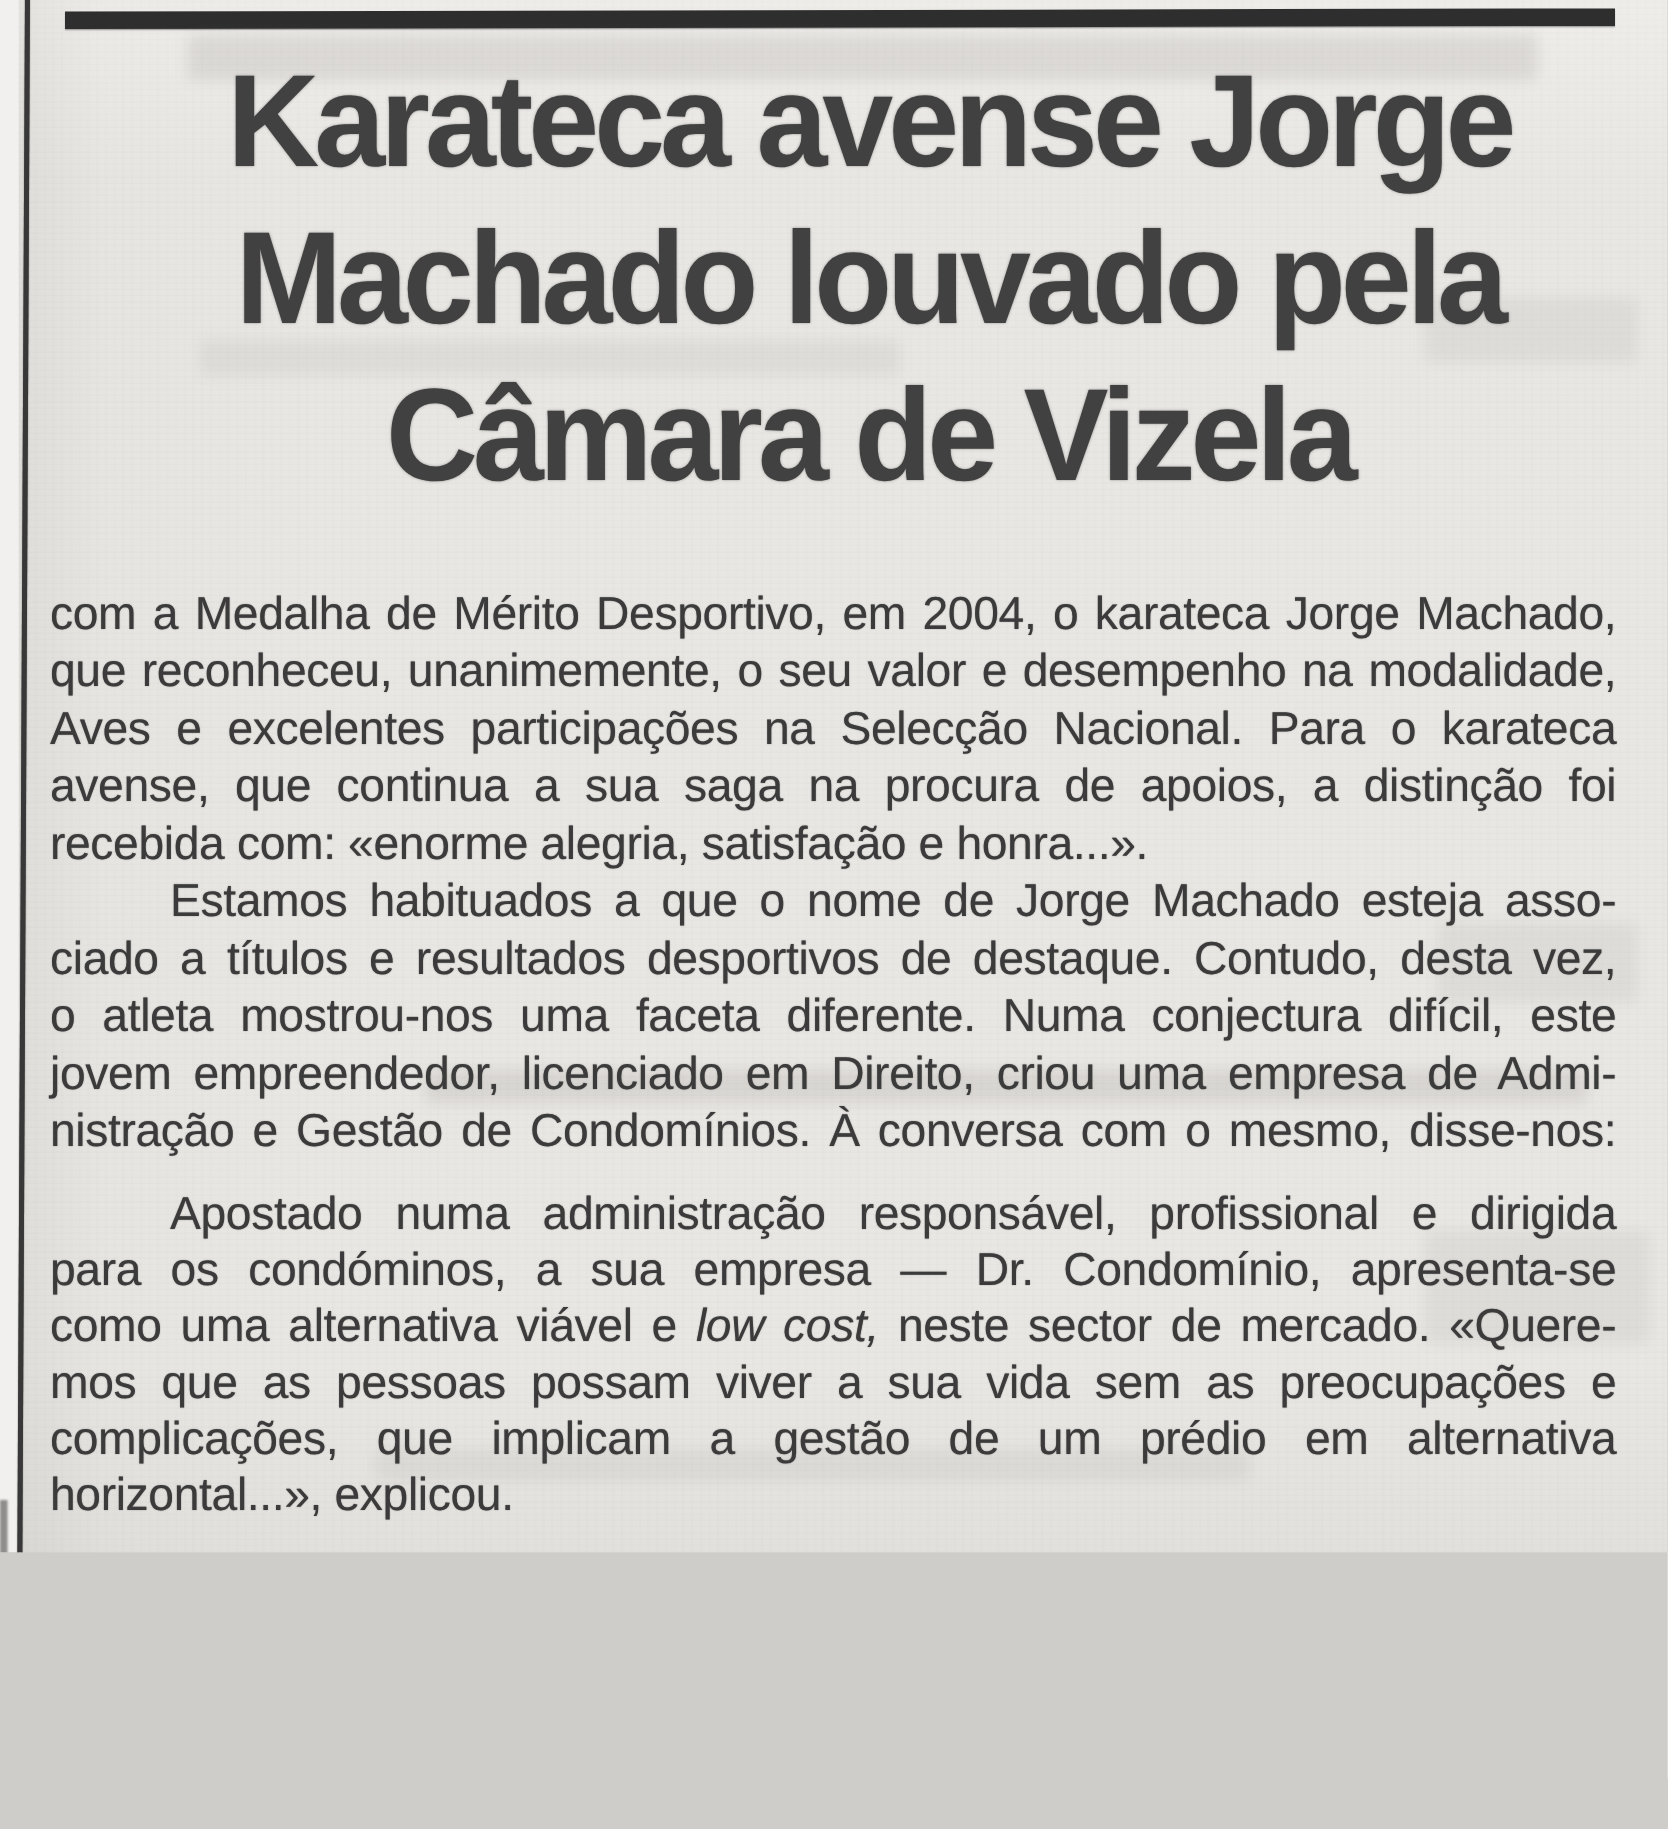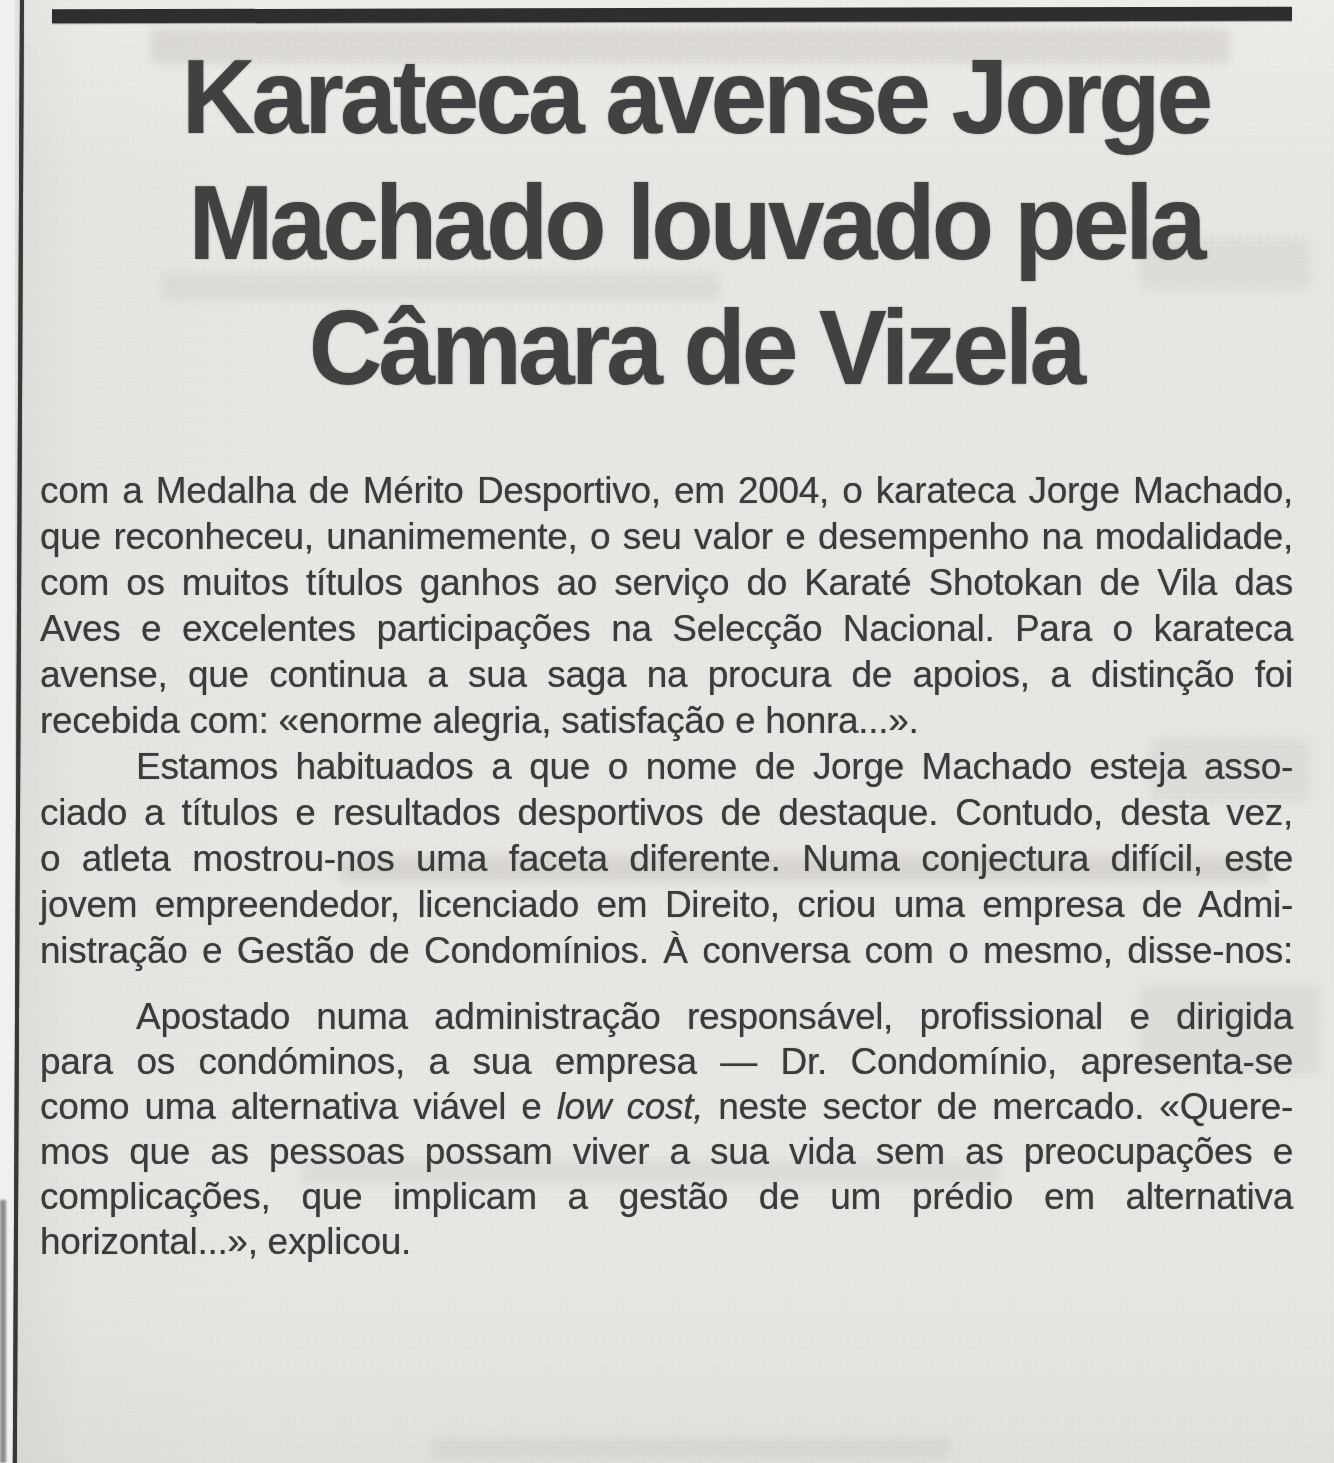--- a/index.html
+++ b/index.html
@@ -5,21 +5,21 @@
   html, body {
     margin: 0;
     padding: 0;
     background: #cfcdca;
     font-family: "Liberation Sans", "DejaVu Sans", sans-serif;
   }
 
   .page {
     position: relative;
     width: 1334px;
-    height: 1463px;
+    height: 1242px;
     overflow: hidden;
     background:
       linear-gradient(90deg, rgba(120,118,115,0.10) 0%, rgba(120,118,115,0.02) 6%, rgba(0,0,0,0) 20%),
       linear-gradient(180deg, rgba(255,255,255,0.25) 0%, rgba(0,0,0,0) 12%, rgba(0,0,0,0) 88%, rgba(120,118,115,0.06) 100%),
       repeating-linear-gradient(0deg, rgba(0,0,0,0.016) 0px, rgba(0,0,0,0) 2px, rgba(0,0,0,0) 5px),
       repeating-linear-gradient(90deg, rgba(0,0,0,0.012) 0px, rgba(0,0,0,0) 3px, rgba(0,0,0,0) 7px),
       #e9e7e3;
     color: #3a3a3a;
   }
 
@@ -154,21 +154,20 @@
 
     <h1 class="headline">
       <div class="headline-line">Karateca avense Jorge</div>
       <div class="headline-line">Machado louvado pela</div>
       <div class="headline-line">Câmara de Vizela</div>
     </h1>
 
     <div class="body-para p1">
       <div class="body-line">com a Medalha de Mérito Desportivo, em 2004, o karateca Jorge Machado,</div>
       <div class="body-line">que reconheceu, unanimemente, o seu valor e desempenho na modalidade,</div>
-      <div class="body-line">com os muitos títulos ganhos ao serviço do Karaté Shotokan de Vila das</div>
       <div class="body-line">Aves e excelentes participações na Selecção Nacional. Para o karateca</div>
       <div class="body-line">avense, que continua a sua saga na procura de apoios, a distinção foi</div>
       <div class="body-line last">recebida com: «enorme alegria, satisfação e honra...».</div>
     </div>
 
 
     <div class="body-para p2">
       <div class="body-line first">Estamos habituados a que o nome de Jorge Machado esteja asso-</div>
       <div class="body-line">ciado a títulos e resultados desportivos de destaque. Contudo, desta vez,</div>
       <div class="body-line">o atleta mostrou-nos uma faceta diferente. Numa conjectura difícil, este</div>

